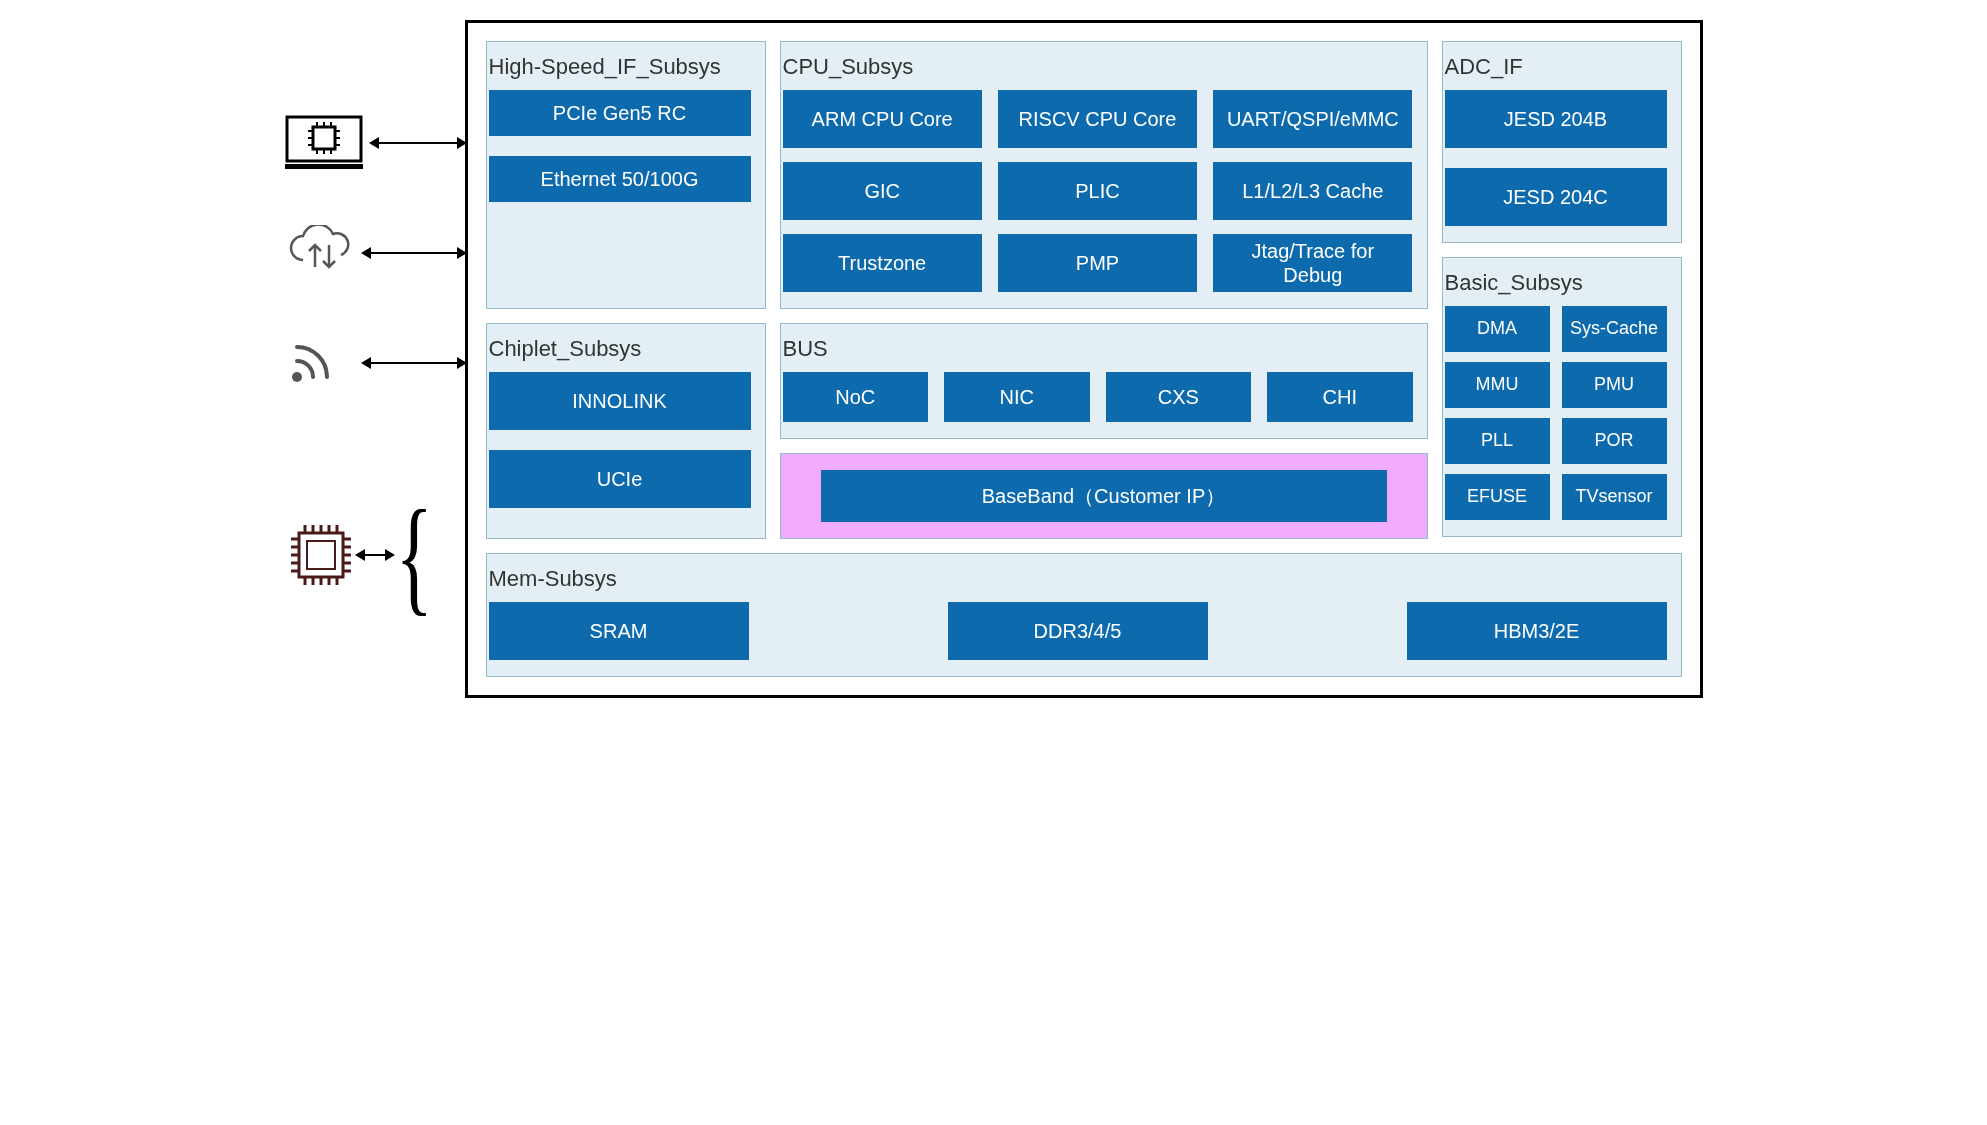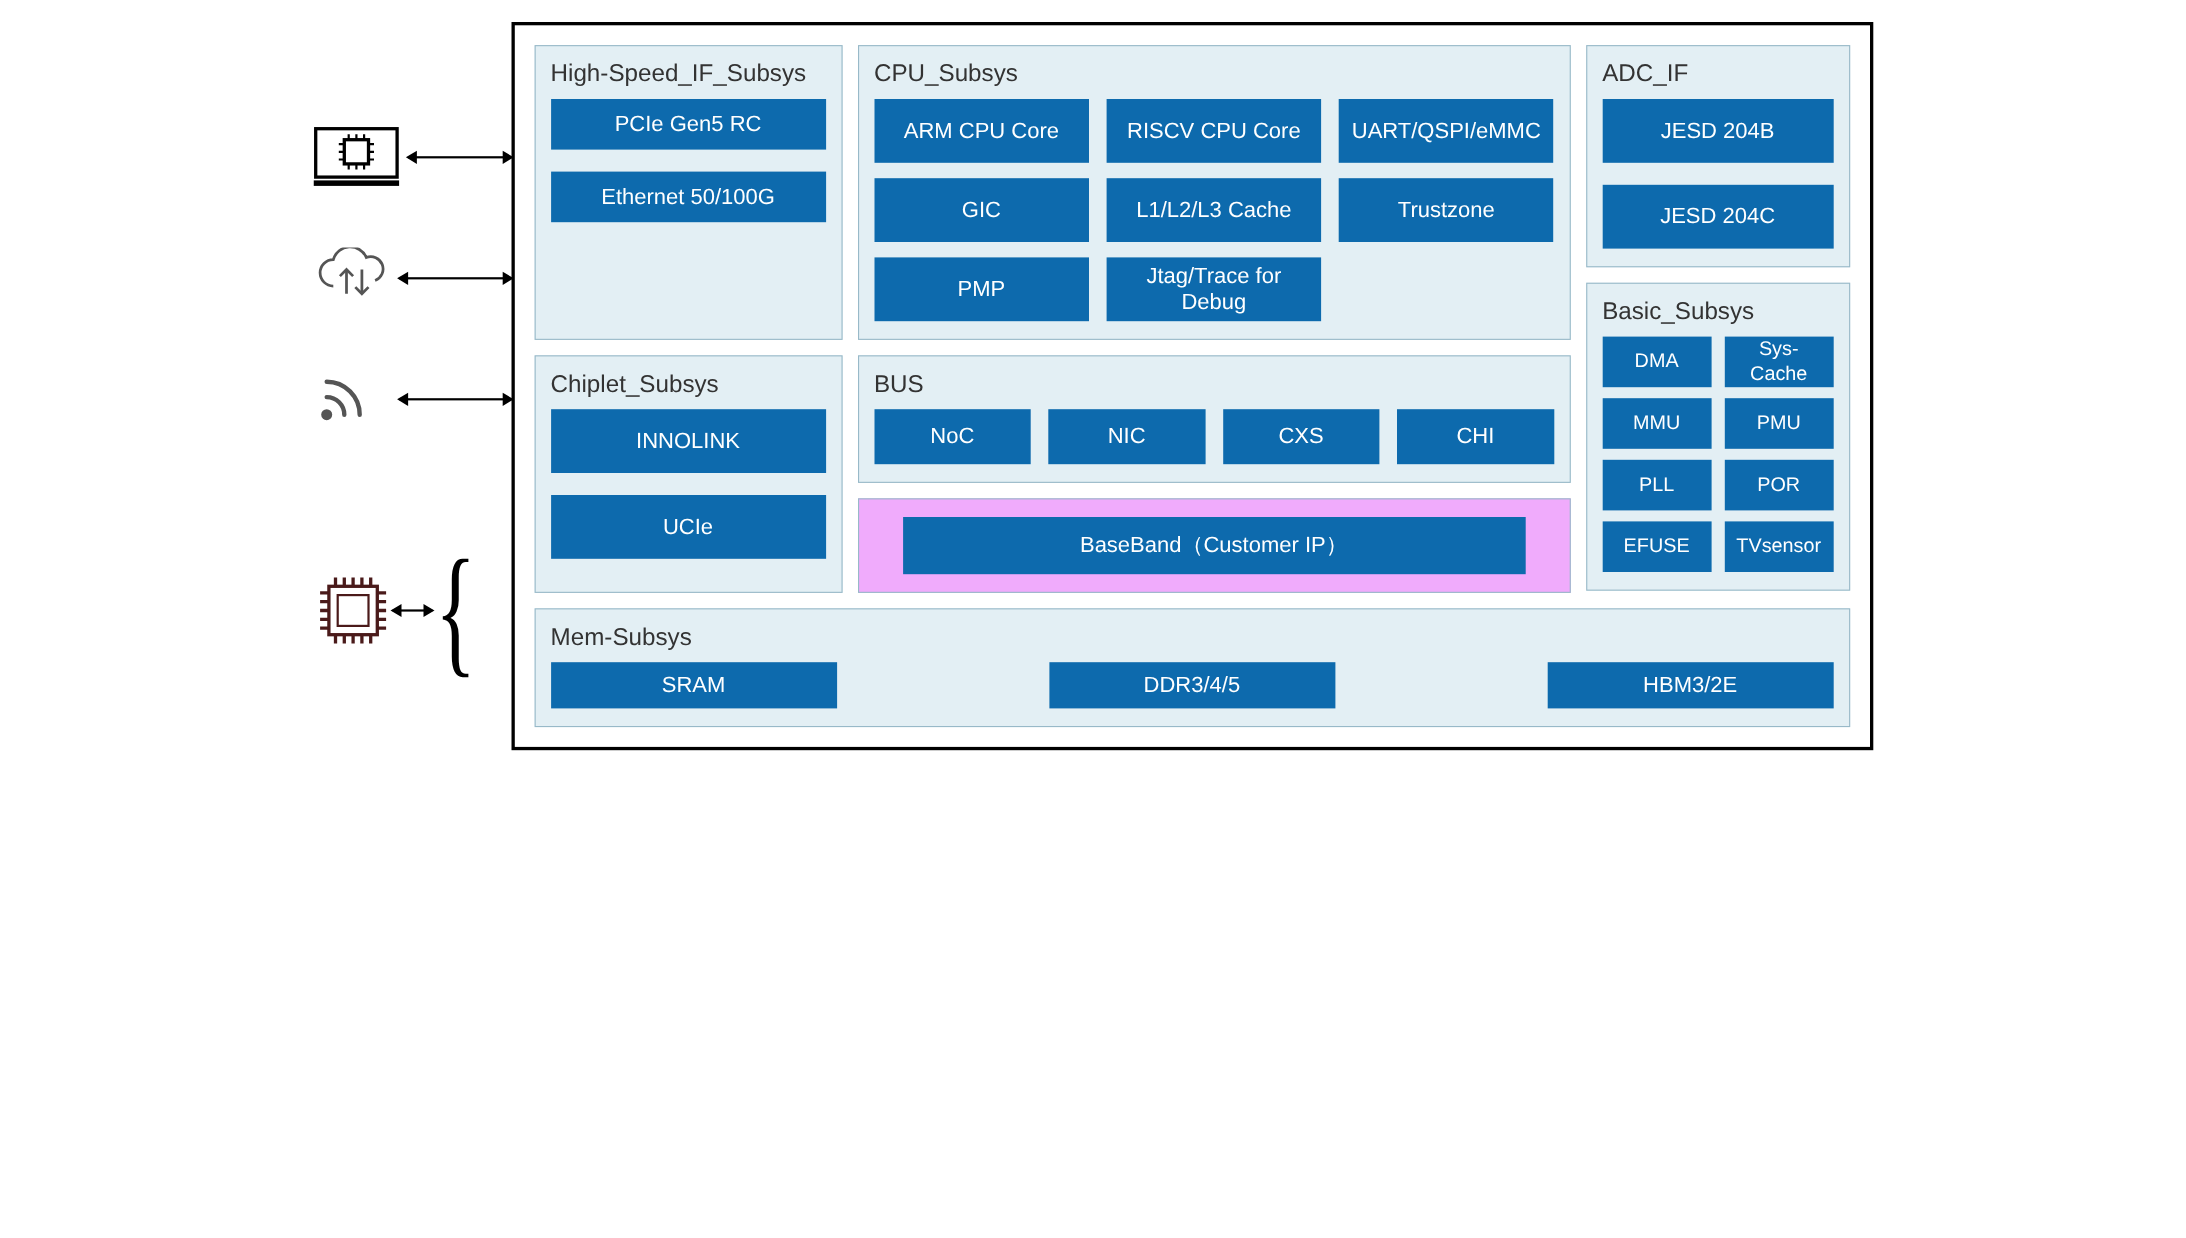--- a/index.html
+++ b/index.html
@@ -71,21 +71,21 @@
     padding: 18px;
     display: grid;
     grid-template-columns: 280px 648px 240px;
     grid-template-rows: auto auto auto;
     gap: 14px;
     background: #fff;
   }
   .subsys {
     background: #e3eff4;
     border: 1px solid #98b9c8;
-    padding: 12px 14px 16px 14px;
+    padding: 12px 14px 16px 2px;
   }
   .subsys-title {
     font-size: 22px;
     color: #333333;
     margin-bottom: 10px;
     font-weight: 400;
   }
   .block {
     background: #0d6aad;
     color: #fff;
@@ -148,21 +148,21 @@
     display: flex; flex-direction: column; gap: 14px;
   }
 
   
   .mem { grid-column: 1 / span 3; grid-row: 3; }
   .mem .row {
     display: flex;
     justify-content: space-between;
     gap: 40px;
   }
-  .mem .block { height: 42px; width: 260px; }
+  .mem .block { height: 58px; width: 260px; }
 </style>
 </head>
 <body>
 
 <div class="diagram-wrapper">
 
   <div class="left-icons">
 
     <div class="icon-row">
       <svg width="78" height="55" viewBox="0 0 78 55">
@@ -248,20 +248,21 @@
       </div>
     </div>
 
     <div class="subsys cpu">
       <div class="subsys-title">CPU_Subsys</div>
       <div class="grid">
         <div class="block">ARM CPU Core</div>
         <div class="block">RISCV CPU Core</div>
         <div class="block">UART/QSPI/eMMC</div>
         <div class="block">GIC</div>
+        <div class="block">PLIC</div>
         <div class="block">L1/L2/L3 Cache</div>
         <div class="block">Trustzone</div>
         <div class="block">PMP</div>
         <div class="block">Jtag/Trace for Debug</div>
       </div>
     </div>
 
     <div class="right-col">
       <div class="subsys adc">
         <div class="subsys-title">ADC_IF</div>

